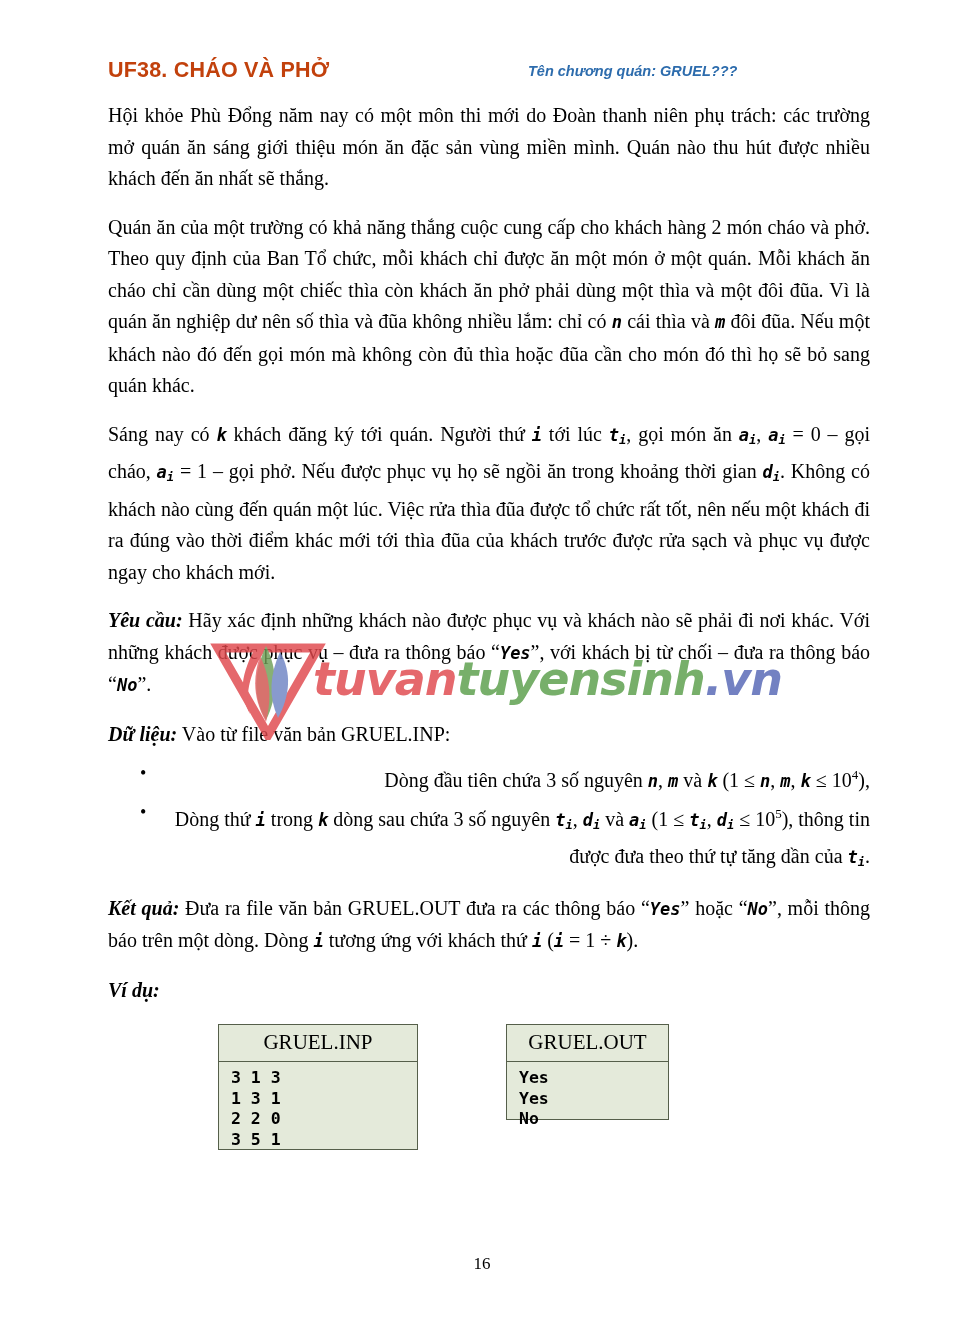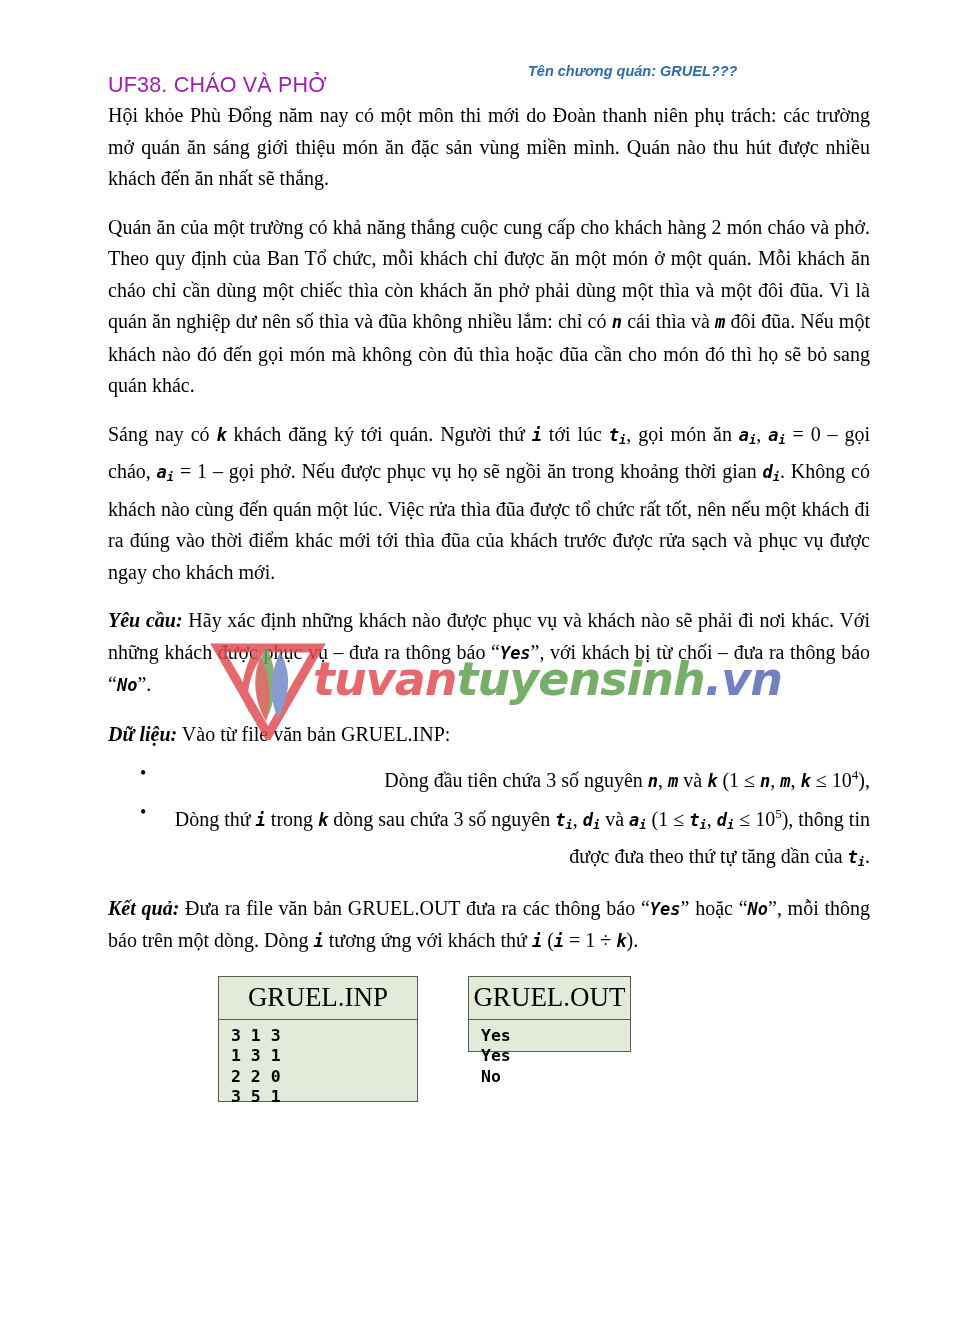--- a/index.html
+++ b/index.html
@@ -26,25 +26,25 @@
   }
 
   
   .doc-header {
     position: relative;
     height: 40px;
   }
   .doc-title {
     position: absolute;
     left: 0;
-    top: 15px;
+    top: 0;
     font-family: "Liberation Sans", sans-serif;
     font-size: 21.5px;
-    font-weight: normal;
-    color: #a21caf;
+    font-weight: bold;
+    color: #c2410c;
     letter-spacing: 0.2px;
   }
   .doc-progname {
     position: absolute;
     left: 420px;
     top: 5px;
     font-family: "Liberation Sans", sans-serif;
     font-size: 14.5px;
     font-weight: bold;
     font-style: italic;
@@ -114,35 +114,35 @@
     margin-top: 18px;
   }
   .io-table {
     position: absolute;
     background: #e4eada;
     border: 1.5px solid #555f4a;
     box-sizing: border-box;
   }
   .io-table .tbl-head {
     text-align: center;
-    font-size: 27px;
+    font-size: 21px;
     padding: 5px 4px 6px 4px;
     border-bottom: 1.5px solid #555f4a;
     font-family: "Liberation Serif", serif;
   }
   .io-table .tbl-body {
     font-family: "DejaVu Sans Mono", monospace;
     font-weight: bold;
     font-size: 16.5px;
     line-height: 20.5px;
     padding: 6px 0 6px 12px;
     white-space: pre;
   }
   #table-inp { left: 110px; top: 0; width: 200px; height: 126px; }
-  #table-out { left: 360px; top: 0; width: 163px; height: 76px; }
+  #table-out { left: 398px; top: 0; width: 163px; height: 96px; }
 
   
   .watermark {
     position: absolute;
     left: 208px;
     top: 640px;
     width: 480px;
     height: 100px;
     pointer-events: none;
     z-index: 5;
@@ -214,20 +214,21 @@
 
     <p class="para"><span class="lbl">Dữ liệu:</span><span> Vào từ file văn bản GRUEL.INP:</span></p>
 
     <ul class="bullets">
       <li><span>Dòng đầu tiên chứa 3 số nguyên </span><span class="v">n</span><span>, </span><span class="v">m</span><span> và </span><span class="v">k</span><span>  (1 ≤ </span><span class="v">n</span><span>, </span><span class="v">m</span><span>, </span><span class="v">k</span><span> ≤ 10</span><span class="sup">4</span><span>),</span></li>
       <li><span>Dòng thứ </span><span class="v">i</span><span> trong </span><span class="v">k</span><span> dòng sau chứa 3 số nguyên </span><span class="v"><span>t</span><sub>i</sub></span><span>, </span><span class="v"><span>d</span><sub>i</sub></span><span> và </span><span class="v"><span>a</span><sub>i</sub></span><span> (1 ≤ </span><span class="v"><span>t</span><sub>i</sub></span><span>, </span><span class="v"><span>d</span><sub>i</sub></span><span> ≤ 10</span><span class="sup">5</span><span>), thông tin được đưa theo thứ tự tăng dần của </span><span class="v"><span>t</span><sub>i</sub></span><span>.</span></li>
     </ul>
 
     <p class="para"><span class="lbl">Kết quả:</span><span> Đưa ra file văn bản GRUEL.OUT đưa ra các thông báo “</span><span class="mono-b">Yes</span><span>” hoặc “</span><span class="mono-b">No</span><span>”, mỗi thông báo trên một dòng. Dòng </span><span class="v">i</span><span> tương ứng với khách thứ </span><span class="v">i</span><span>  (</span><span class="v">i</span><span> = 1 ÷ </span><span class="v">k</span><span>).</span></p>
 
+    <p class="para"><span class="lbl">Ví dụ:</span></p>
 
     <div class="examples">
       <div class="io-table" id="table-inp">
         <div class="tbl-head">GRUEL.INP</div>
         <div class="tbl-body">3 1 3
 1 3 1
 2 2 0
 3 5 1</div>
       </div>
       <div class="io-table" id="table-out">
@@ -245,14 +246,15 @@
       <path d="M10 8 L110 8 L60 95 Z" fill="none" stroke="#e0474c" stroke-width="9"></path>
       <path d="M46 10 C34 34, 30 52, 42 74 C36 50, 44 30, 56 12 Z" fill="#e0474c"></path>
       <path d="M58 6 C46 32, 44 56, 58 80 C70 56, 70 30, 58 6 Z" fill="#6f9f56"></path>
       <path d="M72 12 C62 34, 60 56, 70 78 C82 56, 84 32, 72 12 Z" fill="#6f84c4"></path>
       <path d="M52 16 C44 40, 46 60, 58 82 C64 58, 62 36, 52 16 Z" fill="#e0474c" opacity="0.85"></path>
     </svg>
     <div class="wm-text"><span class="wm-a">tuvan</span><span class="wm-b">tuyensinh</span><span class="wm-c">.vn</span></div>
   </div>
 
 
+  <div class="page-number">16</div>
 
 </div>
 
 </body></html>

